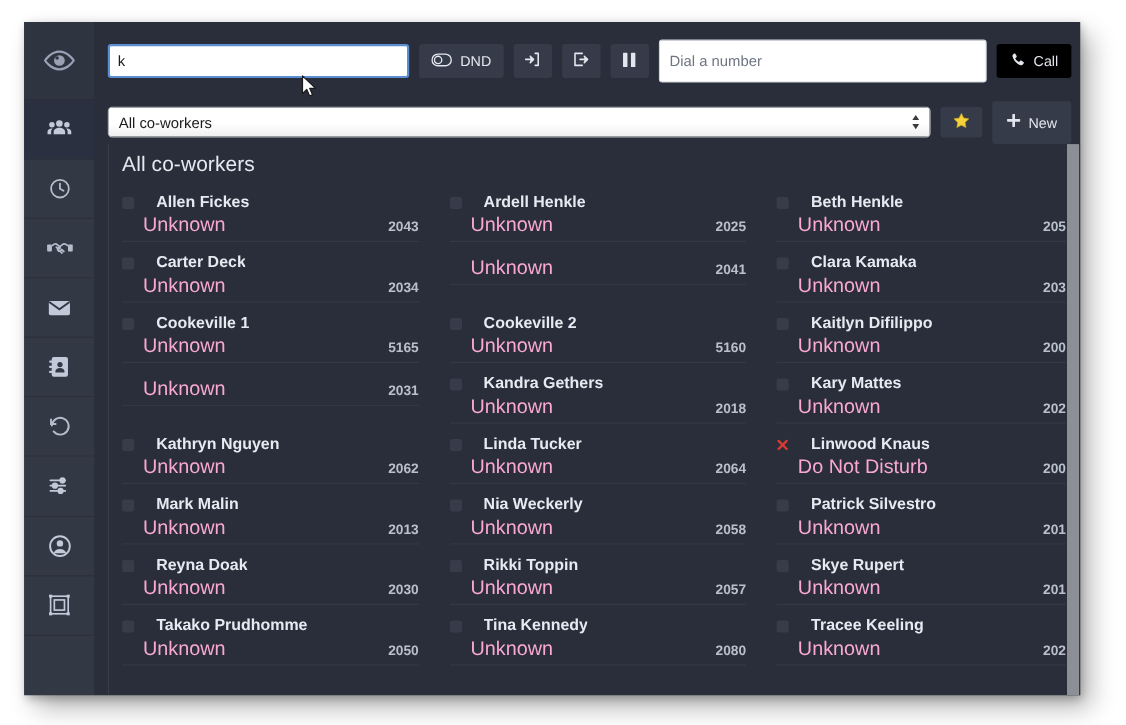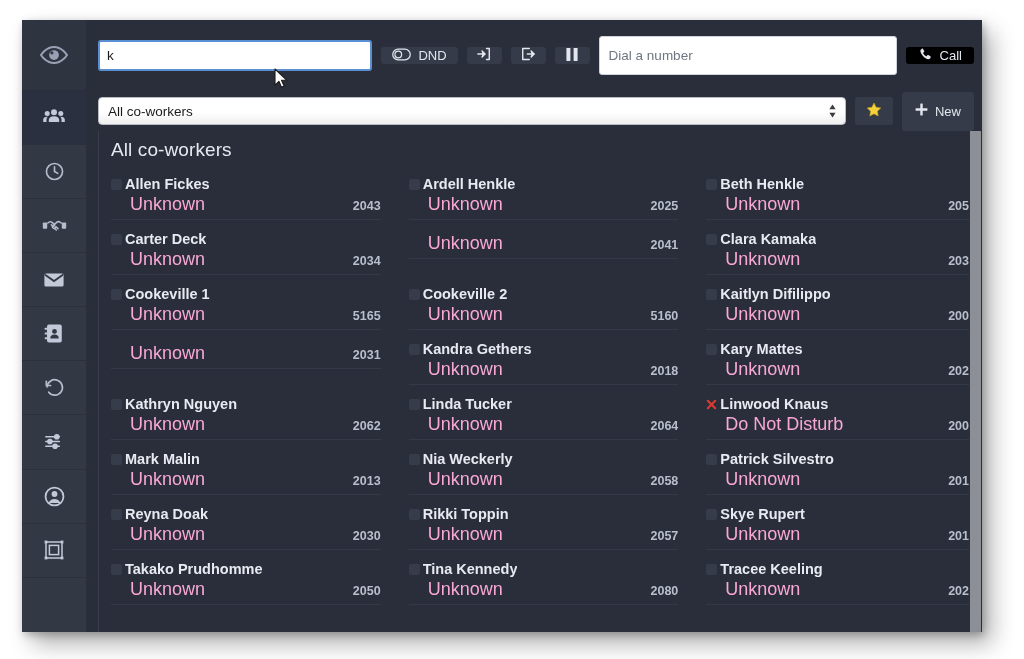--- a/index.html
+++ b/index.html
@@ -86,21 +86,21 @@
     background: #ffffff;
     border: 2px solid #5b8fd4;
     border-radius: 3px;
     padding: 0 7px;
     font-size: 13.5px;
     color: #1d1d1d;
     font-family: "Liberation Sans", sans-serif;
     outline: none;
   }
   .tb-btn {
-    height: 17px;
+    height: 31px;
     background: #363b49;
     border: none;
     border-radius: 3px;
     color: #e3e6ee;
     font-size: 13px;
     font-family: "Liberation Sans", sans-serif;
     display: inline-flex;
     align-items: center;
     justify-content: center;
     gap: 7px;
@@ -223,21 +223,21 @@
     column-gap: 22px;
   }
   .contact-cell {
     padding: 5px 6px 5px 0;
     border-bottom: 1px solid #31364300;
     cursor: pointer;
   }
   .contact-row-top {
     display: flex;
     align-items: center;
-    gap: 3px;
+    gap: 20px;
   }
   .status-icon {
     width: 11px;
     height: 11px;
     flex: 0 0 11px;
     border-radius: 2px;
     background: #373c4a;
     display: inline-block;
   }
   .status-icon.dnd {

